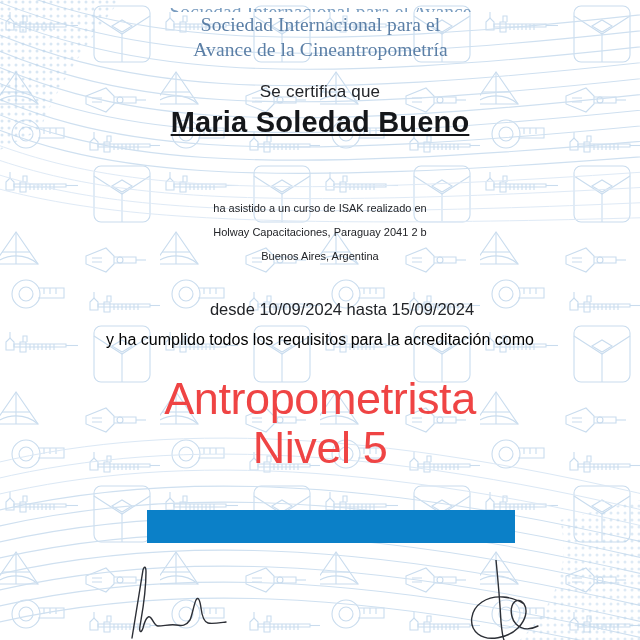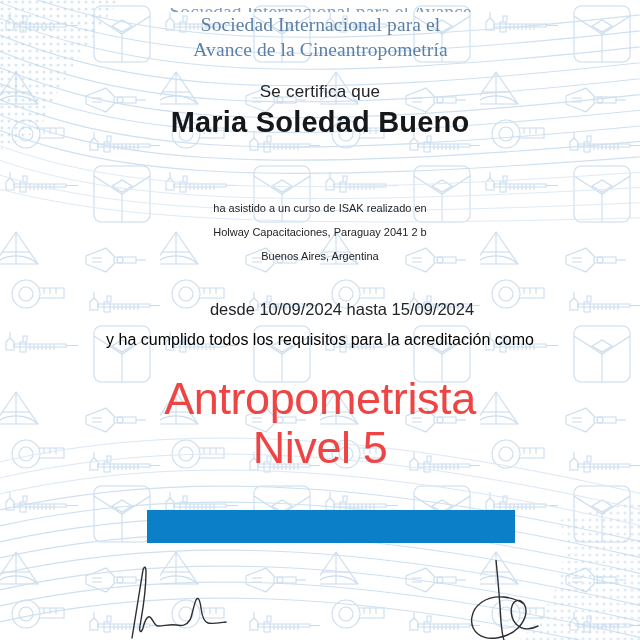--- a/index.html
+++ b/index.html
@@ -69,20 +69,21 @@
 
   .recipient-name {
     position: absolute;
     top: 106px;
     left: 0;
     right: 0;
     font-size: 29px;
     font-weight: bold;
     color: #15171a;
     letter-spacing: 0.2px;
+    text-decoration: underline;
   }
 
   .course-block {
     position: absolute;
     top: 196px;
     left: 0;
     right: 0;
     font-size: 11px;
     line-height: 24px;
     color: #222428;

